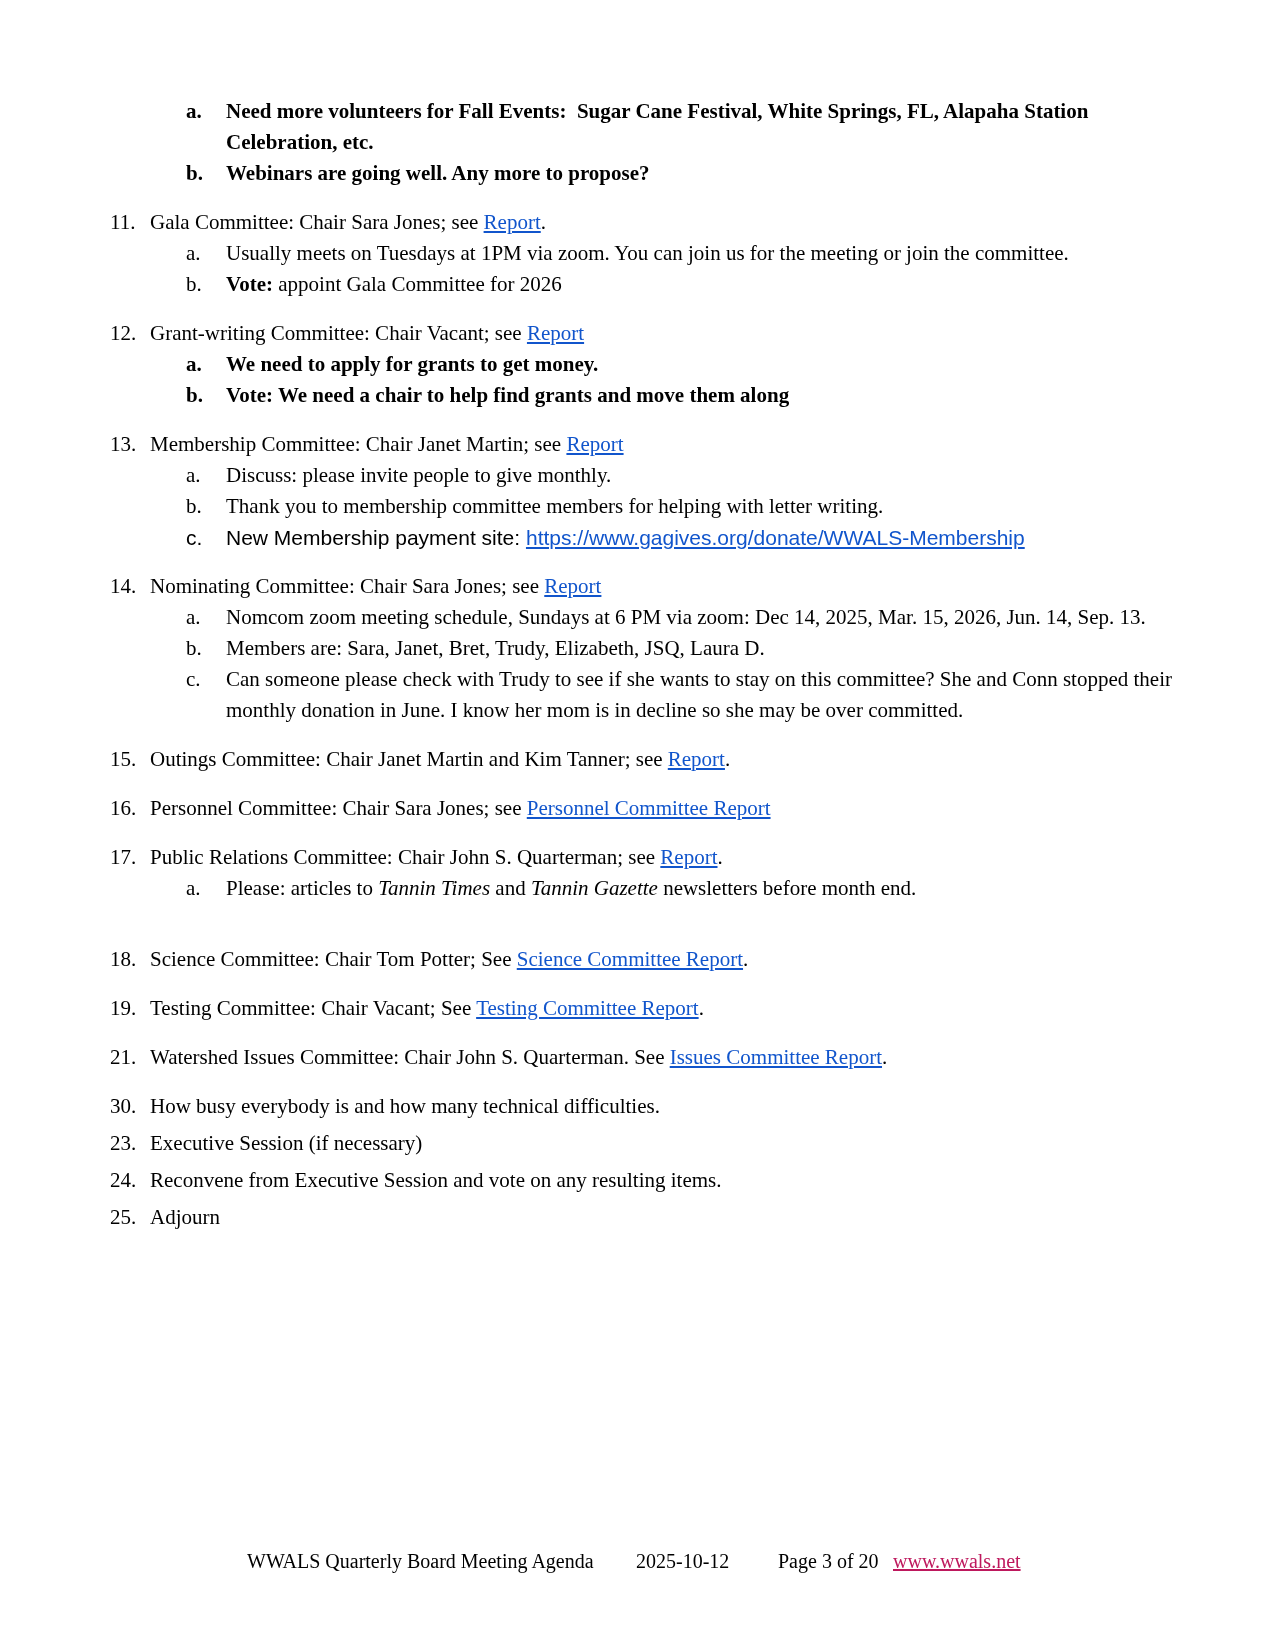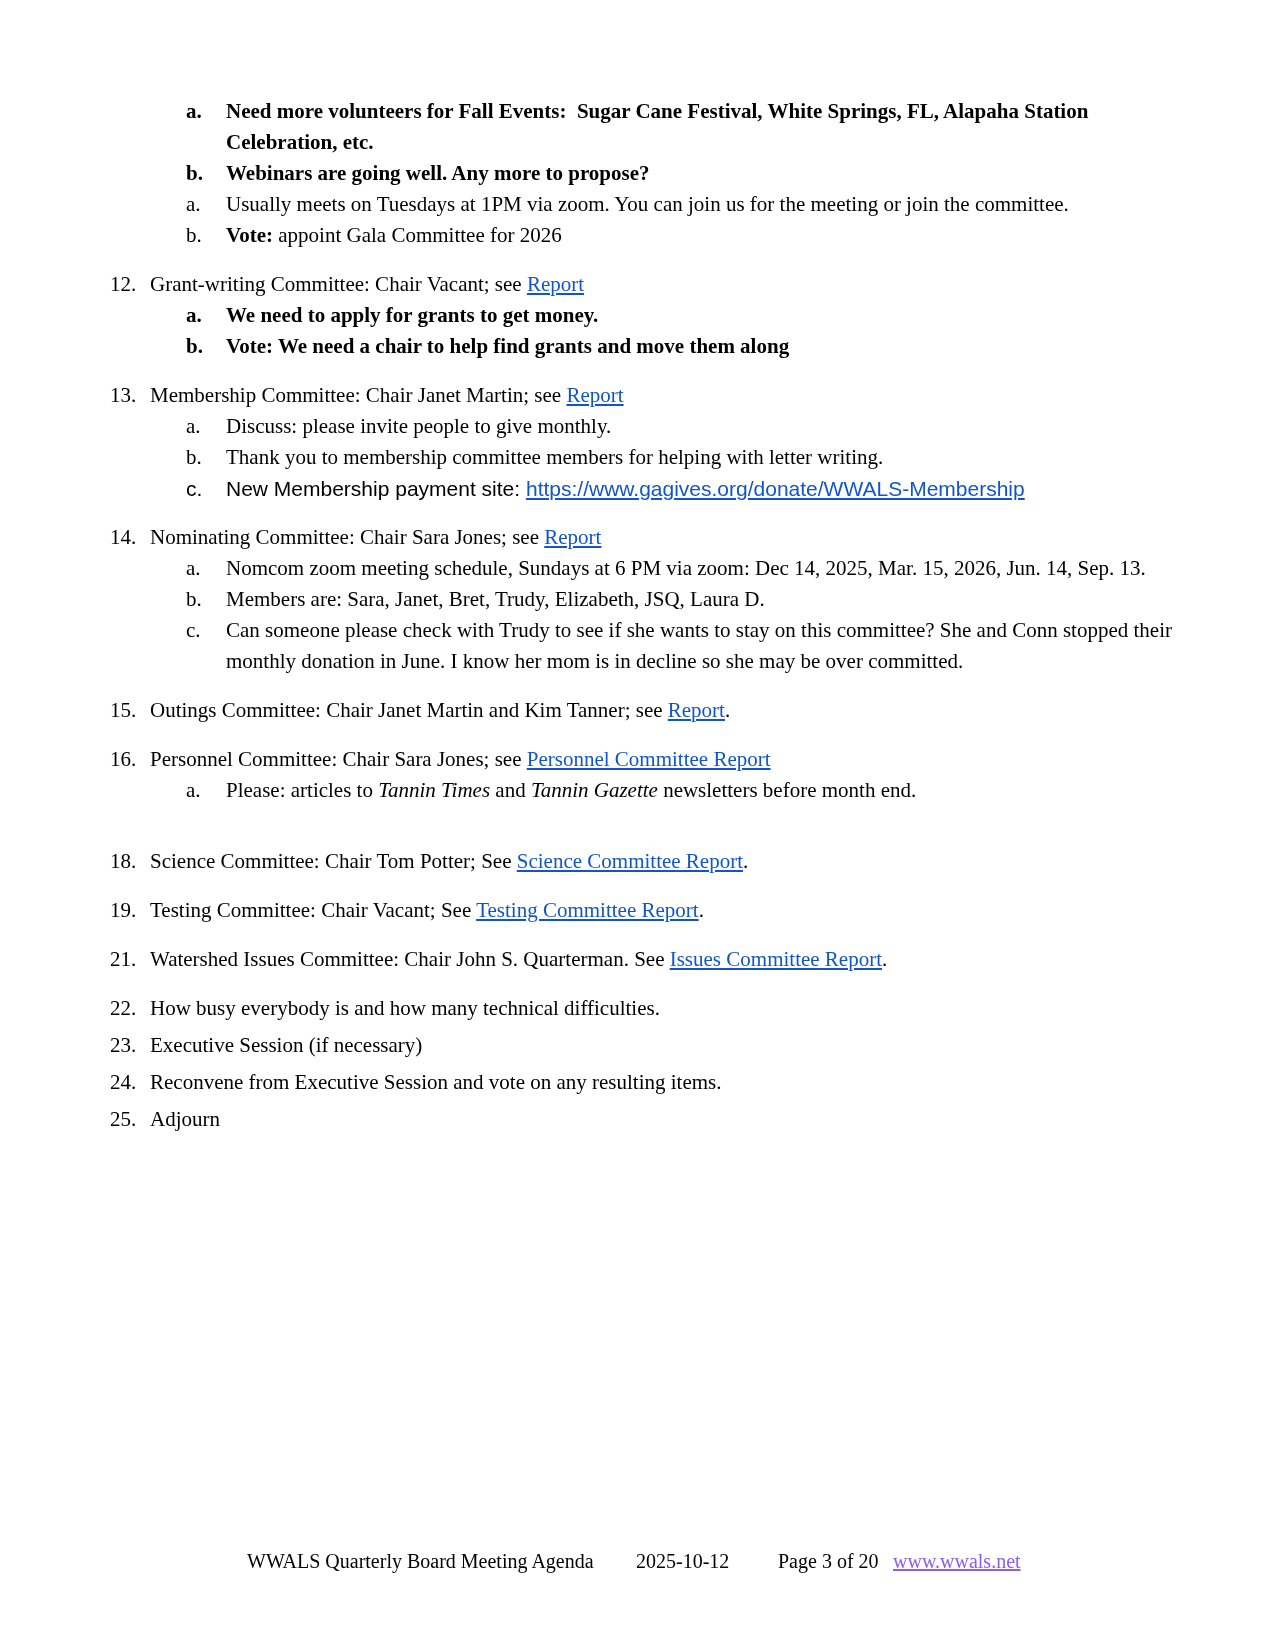--- a/index.html
+++ b/index.html
@@ -37,34 +37,38 @@
     left: 0;
     width: 1275px;
     height: 31px;
     font-size: 20px;
     line-height: 24px;
   }
   .footer span, .footer a { position: absolute; white-space: nowrap; }
   .f-title { left: 247px; }
   .f-date  { left: 636px; text-align: center; }
   .f-page  { left: 778px; }
-  .f-link  { left: 893px; color: #8b5cf6; text-decoration: underline; cursor: pointer; }
+  .f-link  { left: 893px; color: #be185d; text-decoration: underline; cursor: pointer; }
 </style>
 </head>
 <body>
 
 <div class="page">
   <div class="content-area">
       <div class="item level1">
         <span class="marker bold">a.</span>
         <span class="content"><span class="bold">Need more volunteers for Fall Events:  Sugar Cane Festival, White Springs, FL, Alapaha Station Celebration, etc.</span></span>
       </div>
       <div class="item level1">
         <span class="marker bold">b.</span>
         <span class="content"><span class="bold">Webinars are going well. Any more to propose?</span></span>
+      </div>
+      <div class="item level0 sp-section">
+        <span class="marker">11.</span>
+        <span class="content"><span>Gala Committee: Chair Sara Jones; see </span><a class="doc-link" href="#">Report</a><span>.</span></span>
       </div>
       <div class="item level1">
         <span class="marker">a.</span>
         <span class="content"><span>Usually meets on Tuesdays at 1PM via zoom. You can join us for the meeting or join the committee.</span></span>
       </div>
       <div class="item level1">
         <span class="marker">b.</span>
         <span class="content"><span class="bold">Vote:</span><span> appoint Gala Committee for 2026</span></span>
       </div>
       <div class="item level0 sp-section">
@@ -112,38 +116,42 @@
         <span class="content"><span>Can someone please check with Trudy to see if she wants to stay on this committee? She and Conn stopped their monthly donation in June. I know her mom is in decline so she may be over committed.</span></span>
       </div>
       <div class="item level0 sp-section">
         <span class="marker">15.</span>
         <span class="content"><span>Outings Committee: Chair Janet Martin and Kim Tanner; see </span><a class="doc-link" href="#">Report</a><span>.</span></span>
       </div>
       <div class="item level0 sp-section">
         <span class="marker">16.</span>
         <span class="content"><span>Personnel Committee: Chair Sara Jones; see </span><a class="doc-link" href="#">Personnel Committee Report</a></span>
       </div>
+      <div class="item level0 sp-section">
+        <span class="marker">17.</span>
+        <span class="content"><span>Public Relations Committee: Chair John S. Quarterman; see </span><a class="doc-link" href="#">Report</a><span>.</span></span>
+      </div>
       <div class="item level1">
         <span class="marker">a.</span>
         <span class="content"><span>Please: articles to </span><span class="italic">Tannin Times</span><span> and </span><span class="italic">Tannin Gazette</span><span> newsletters before month end.</span></span>
       </div>
       <div class="item level0 sp-wide">
         <span class="marker">18.</span>
         <span class="content"><span>Science Committee: Chair Tom Potter; See </span><a class="doc-link" href="#">Science Committee Report</a><span>.</span></span>
       </div>
       <div class="item level0 sp-section">
         <span class="marker">19.</span>
         <span class="content"><span>Testing Committee: Chair Vacant; See </span><a class="doc-link" href="#">Testing Committee Report</a><span>.</span></span>
       </div>
       <div class="item level0 sp-section">
         <span class="marker">21.</span>
         <span class="content"><span>Watershed Issues Committee: Chair John S. Quarterman. See </span><a class="doc-link" href="#">Issues Committee Report</a><span>.</span></span>
       </div>
       <div class="item level0 sp-section">
-        <span class="marker">22.</span>
+        <span class="marker">30.</span>
         <span class="content"><span>How busy everybody is and how many technical difficulties.</span></span>
       </div>
       <div class="item level0 sp-tight">
         <span class="marker">23.</span>
         <span class="content"><span>Executive Session (if necessary)</span></span>
       </div>
       <div class="item level0 sp-tight">
         <span class="marker">24.</span>
         <span class="content"><span>Reconvene from Executive Session and vote on any resulting items.</span></span>
       </div>

